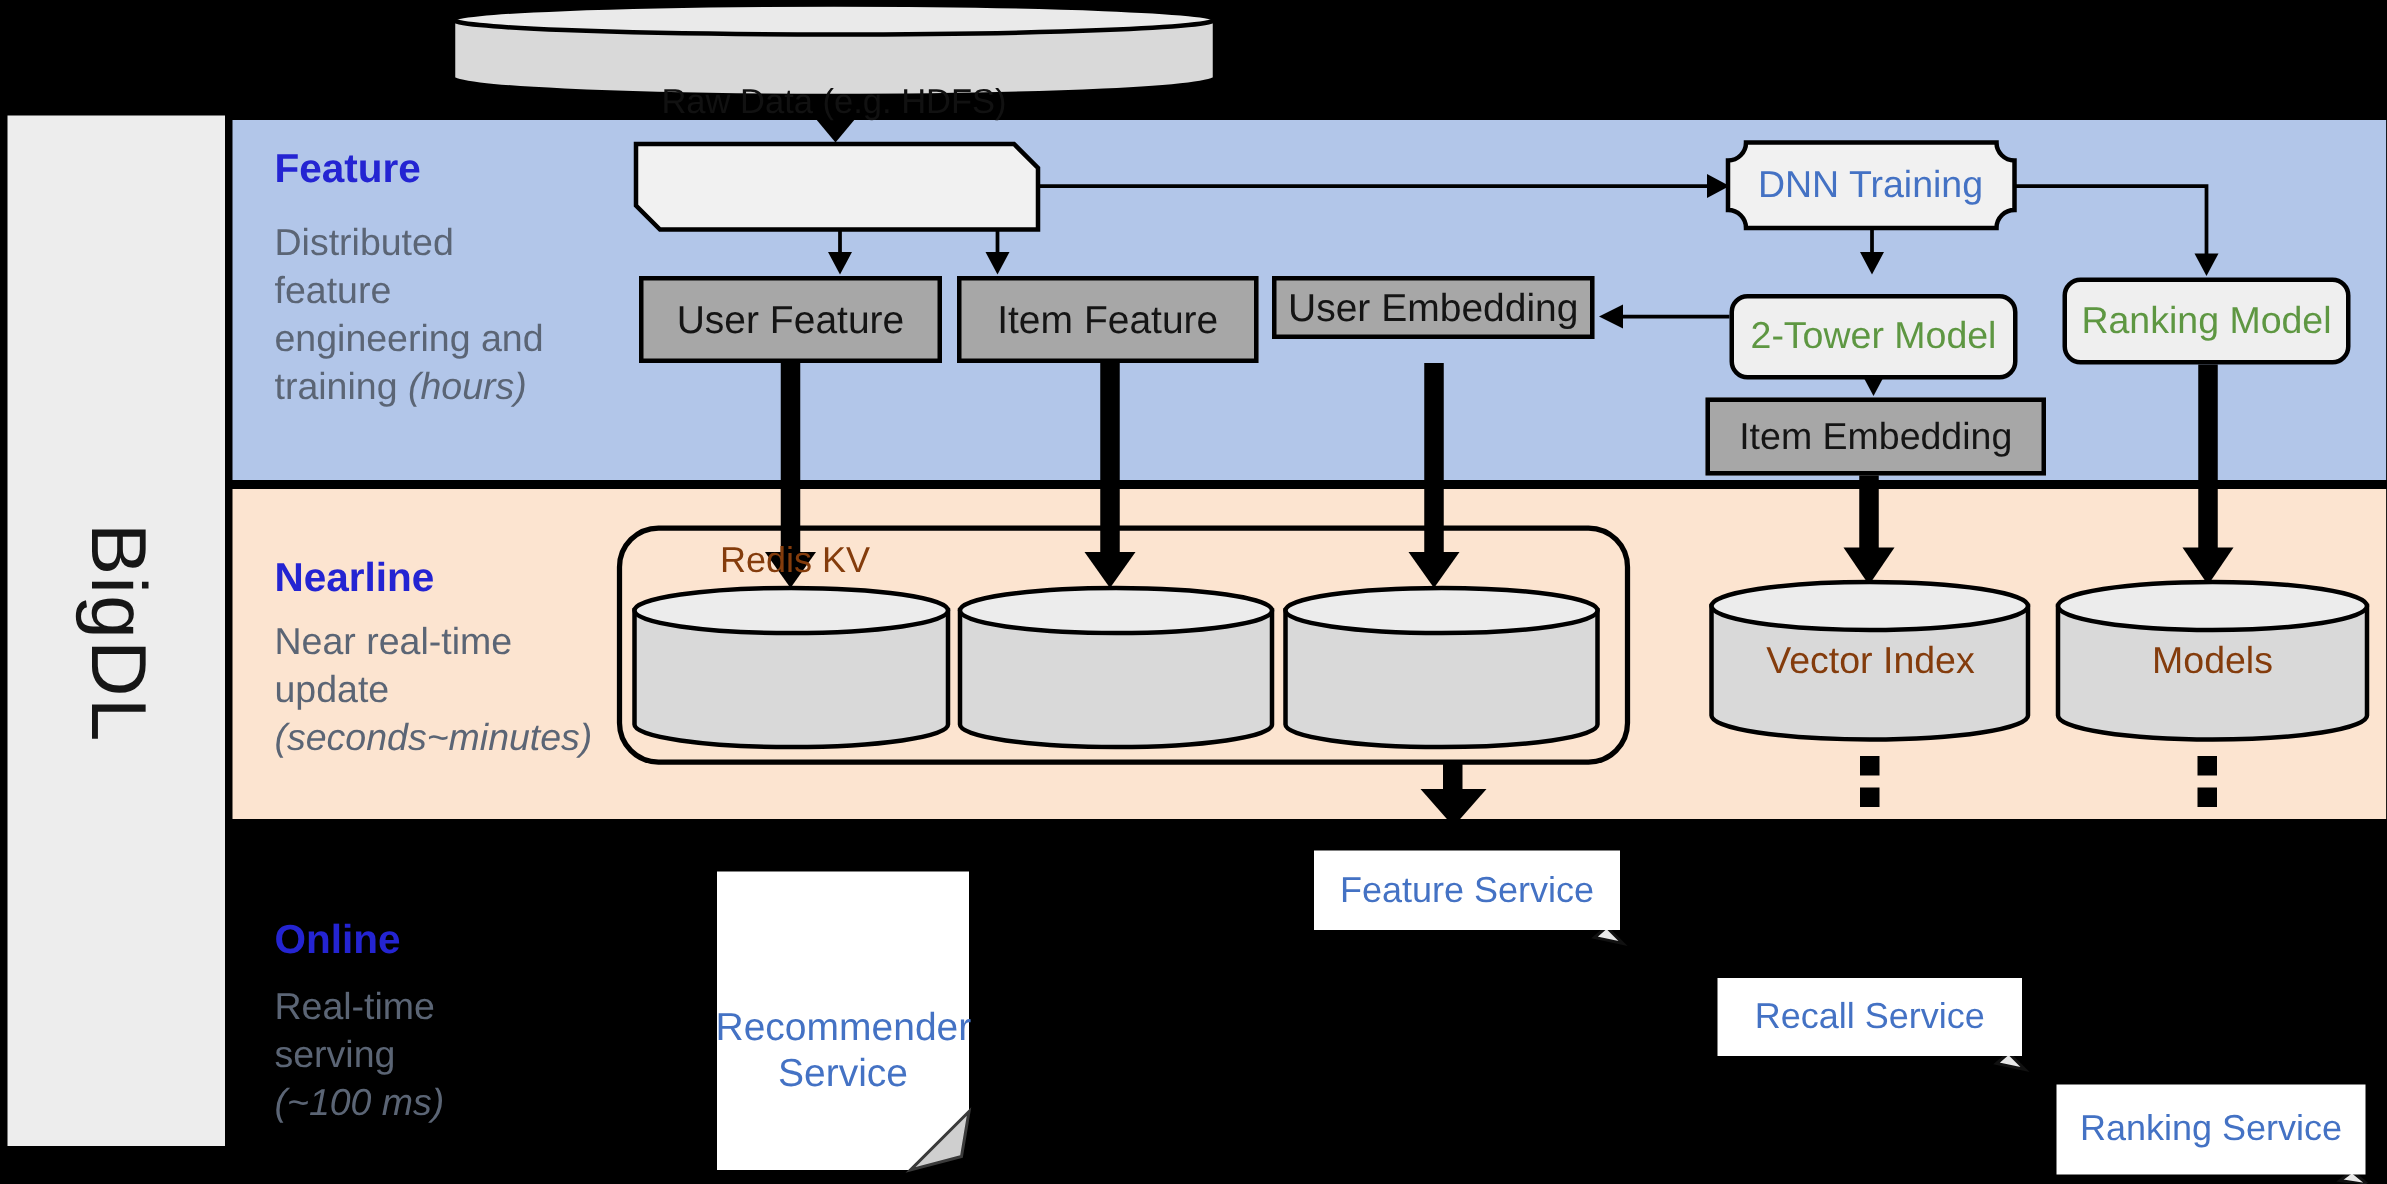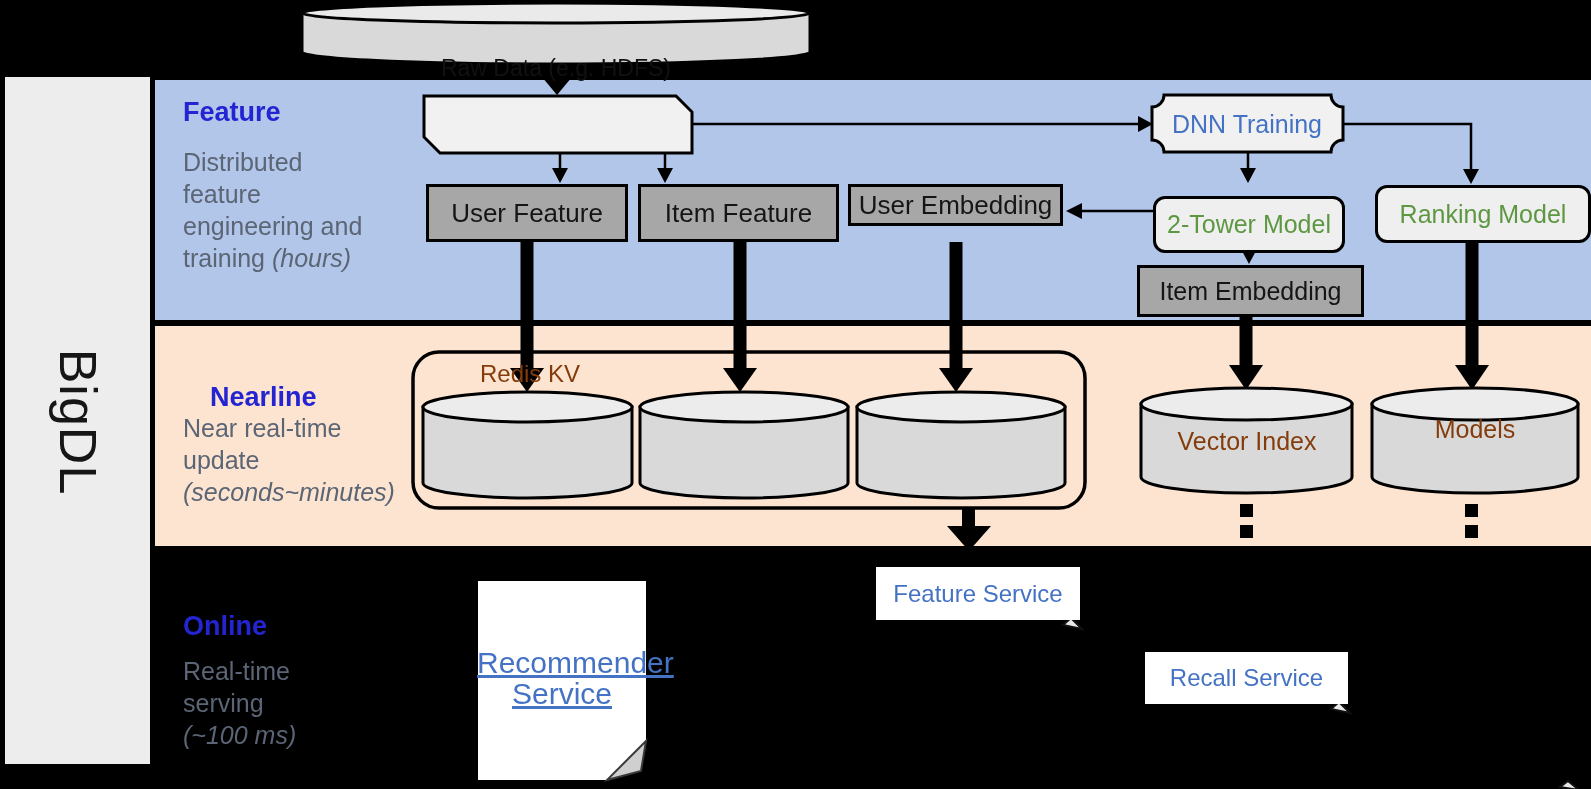--- a/index.html
+++ b/index.html
@@ -167,21 +167,21 @@
     <path d="M1339,702 L1350,713 L1331,709 Z" fill="#e8e8e8" stroke="#111" stroke-width="2"></path>
     <path d="M1568,781 L1579,790 L1560,787 Z" fill="#e8e8e8" stroke="#111" stroke-width="2"></path>
   </svg>
 
   <div class="sec-title" style="left:183px;top:97px;">Feature</div>
   <div class="sec-sub" style="left:183px;top:146px;width:190px;">
     <span>Distributed feature engineering and training</span>
     <span class="it">(hours)</span>
   </div>
 
-  <div class="sec-title" style="left:183px;top:382px;margin-left:27px;">Nearline</div>
+  <div class="sec-title" style="left:183px;top:370px;">Nearline</div>
   <div class="sec-sub" style="left:183px;top:412px;width:215px;">
     <span>Near real-time update</span>
     <span class="it">(seconds~minutes)</span>
   </div>
 
   <div class="sec-title" style="left:183px;top:611px;">Online</div>
   <div class="sec-sub" style="left:183px;top:655px;width:128px;">
     <span>Real-time serving</span>
     <span class="it">(~100 ms)</span>
   </div>
@@ -191,34 +191,37 @@
   </div>
   <div class="box box-dark" style="left:638px;top:184px;width:201px;height:58px;">
     <span>Item Feature</span>
   </div>
   <div class="box box-dark" style="left:848px;top:184px;width:215px;height:42px;">
     <span>User Embedding</span>
   </div>
   <div class="box box-round" style="left:1153px;top:183px;width:192px;height:57px;margin-top:13px;">
     <span>2-Tower Model</span>
   </div>
-  <div class="box box-round" style="left:1375px;top:185px;width:216px;height:58px;text-align:center;">
+  <div class="box box-round" style="left:1375px;top:185px;width:192px;height:58px;text-align:center;">
     <span>Ranking Model</span>
   </div>
   <div class="box box-dark" style="left:1137px;top:265px;width:227px;height:52px;font-size:25px;">
     <span>Item Embedding</span>
   </div>
 
   <div class="box box-service" style="left:876px;top:567px;width:204px;height:53px;">
     <span>Feature Service</span>
   </div>
   <div class="box box-service" style="left:1145px;top:652px;width:203px;height:52px;justify-content:center;">
     <span>Recall Service</span>
+  </div>
+  <div class="box box-service" style="left:1371px;top:723px;width:206px;height:60px;">
+    <span>Ranking Service</span>
   </div>
 
   <div class="lbl" style="left:556px;top:37px;font-size:23px;color:#111;margin-top:31px;">Raw Data (e.g. HDFS)</div>
   <div class="lbl blue-txt" style="left:1247px;top:124px;font-size:25px;">DNN Training</div>
   <div class="lbl brown-txt" style="left:480px;top:374px;transform:translate(0,-50%);font-size:24px;">Redis KV</div>
   <div class="lbl brown-txt" style="left:1247px;top:441px;font-size:25px;">Vector Index</div>
-  <div class="lbl brown-txt" style="left:1475px;top:429px;font-size:25px;">Models</div>
-  <div class="lbl blue-txt doc-label" style="left:562px;top:678px;font-size:30px;white-space:normal;width:170px;text-decoration:underline;">Recommender Service</div>
+  <div class="lbl brown-txt" style="left:1475px;top:441px;font-size:25px;">Models</div>
+  <div class="lbl blue-txt doc-label" style="left:562px;top:700px;font-size:26px;white-space:normal;width:170px;">Recommender Service</div>
 
 </div>
 
 </body></html>

